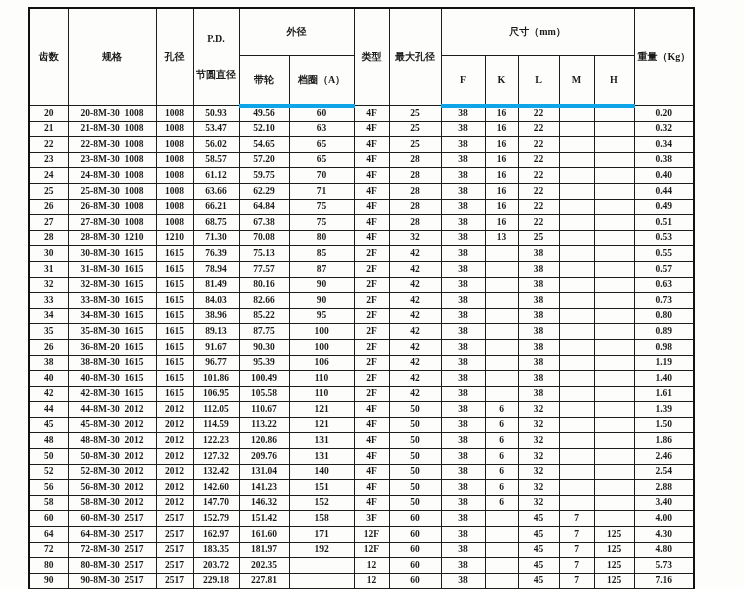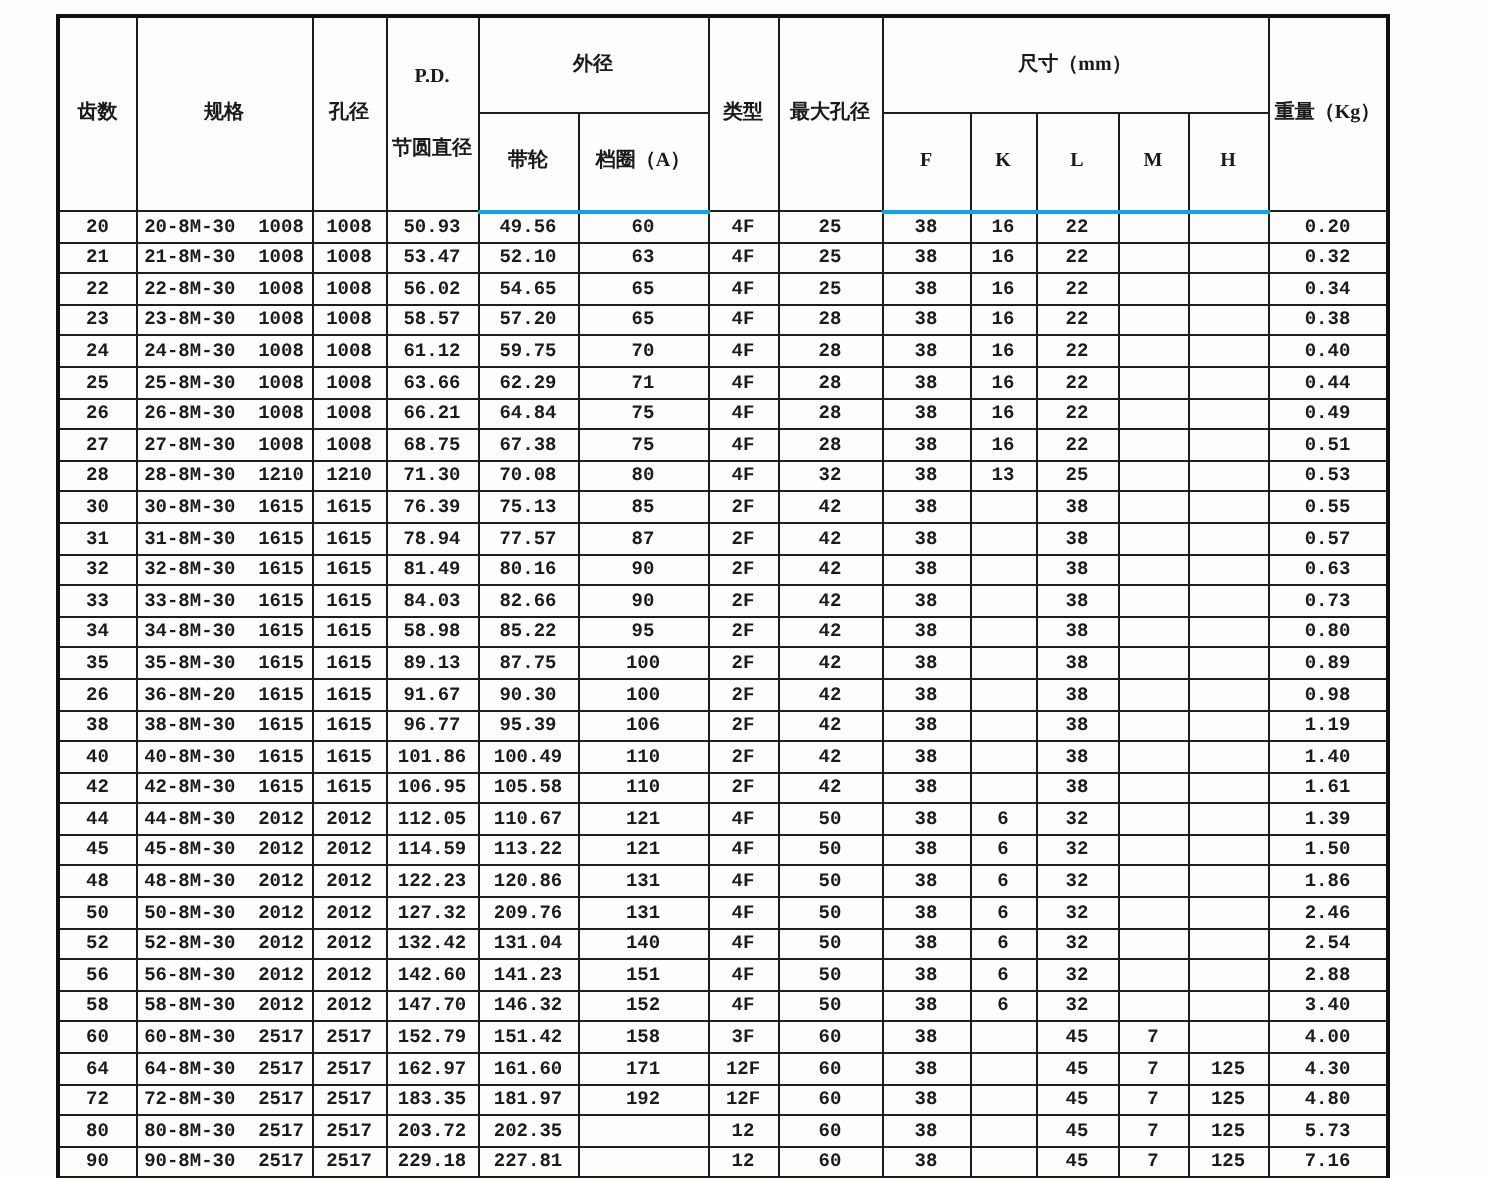--- a/index.html
+++ b/index.html
@@ -39,25 +39,24 @@
     overflow: hidden;
   }
   table.spec {
     border: 2px solid #111;
   }
   table.spec thead th {
     font-size: 10px;
     height: 14px;
   }
   table.spec thead tr:last-child th {
-    border-bottom: 2px solid #0ea5e9;
+    border-bottom: 4px solid #0ea5e9;
   }
   table.spec tbody tr {
     height: 15.6px;
-    font-family: Liberation Mono, monospace;
   }
   .pd-cell span { display: block; }
 </style>
 </head>
 <body>
 
 <div class="page">
   <table class="spec">
     <colgroup>
         <col style="width: 39px;">
@@ -306,21 +305,21 @@
           <td></td>
           <td>38</td>
           <td></td>
           <td></td>
           <td>0.73</td>
         </tr>
         <tr>
           <td>34</td>
           <td>34-8M-30  1615</td>
           <td>1615</td>
-          <td>58.98</td>
+          <td>38.96</td>
           <td>85.22</td>
           <td>95</td>
           <td>2F</td>
           <td>42</td>
           <td>38</td>
           <td></td>
           <td>38</td>
           <td></td>
           <td></td>
           <td>0.80</td>

